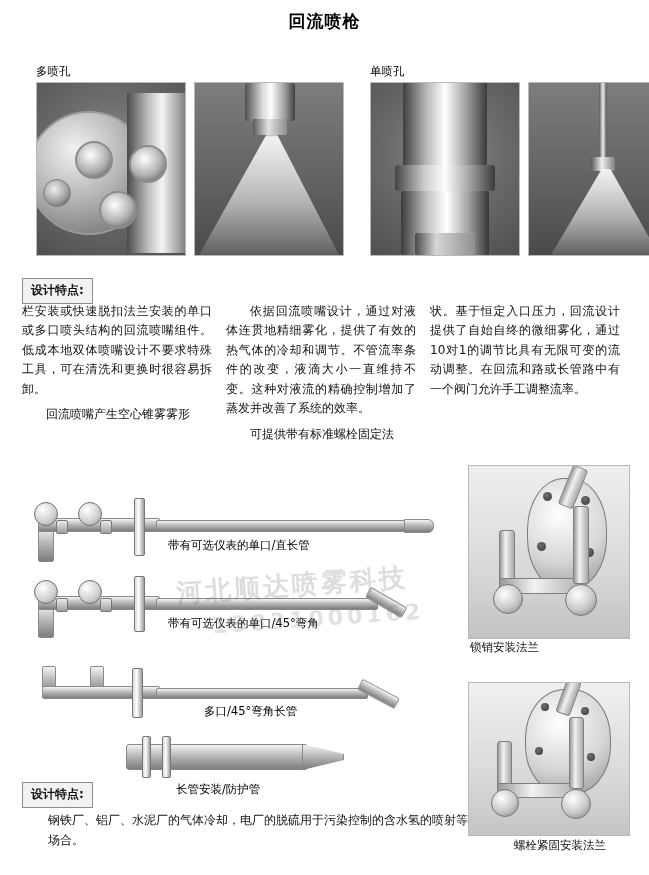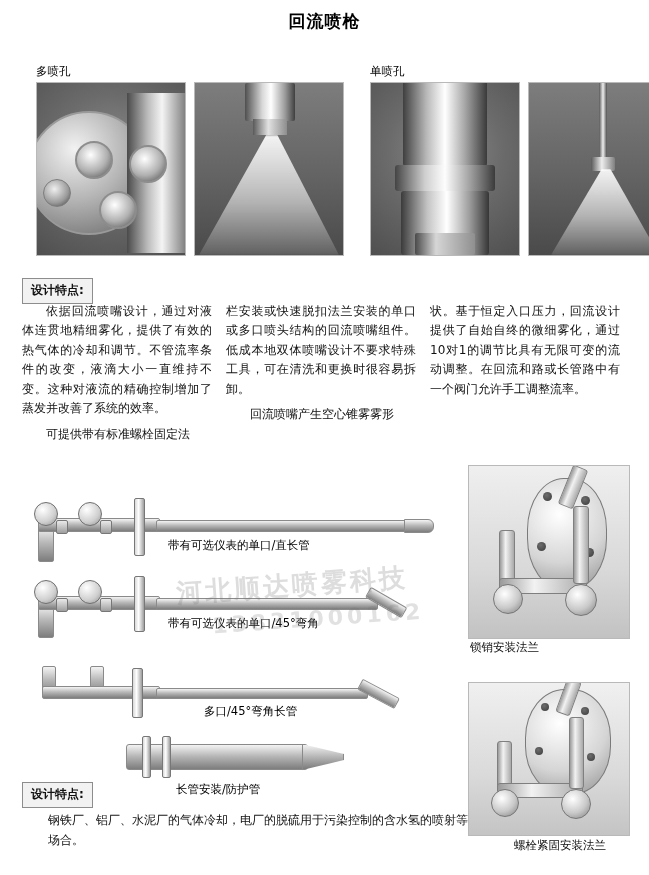--- a/index.html
+++ b/index.html
@@ -242,26 +242,26 @@
                clip-path:polygon(47% 0%,55% 0%,100% 100%,0% 100%);"></div>
         </div>
       </div>
     </div>
   </div>
 
   <div class="feat-head">设计特点:</div>
 
   <div class="cols">
     <div class="col">
+      <p class="noind">栏安装或快速脱扣法兰安装的单口或多口喷头结构的回流喷嘴组件。低成本地双体喷嘴设计不要求特殊工具，可在清洗和更换时很容易拆卸。</p>
+      <p>回流喷嘴产生空心锥雾雾形</p>
+    </div>
+    <div class="col">
       <p>依据回流喷嘴设计，通过对液体连贯地精细雾化，提供了有效的热气体的冷却和调节。不管流率条件的改变，液滴大小一直维持不变。这种对液流的精确控制增加了蒸发并改善了系统的效率。</p>
       <p class="noind" style="text-indent:2em;">可提供带有标准螺栓固定法</p>
-    </div>
-    <div class="col">
-      <p class="noind">栏安装或快速脱扣法兰安装的单口或多口喷头结构的回流喷嘴组件。低成本地双体喷嘴设计不要求特殊工具，可在清洗和更换时很容易拆卸。</p>
-      <p>回流喷嘴产生空心锥雾雾形</p>
     </div>
     <div class="col">
       <p class="noind">状。基于恒定入口压力，回流设计提供了自始自终的微细雾化，通过10对1的调节比具有无限可变的流动调整。在回流和路或长管路中有一个阀门允许手工调整流率。</p>
     </div>
   </div>
 
   <div class="lances">
 
     <div>
       <div class="rod" style="left:22px;top:36px;width:14px;height:34px;"></div>

